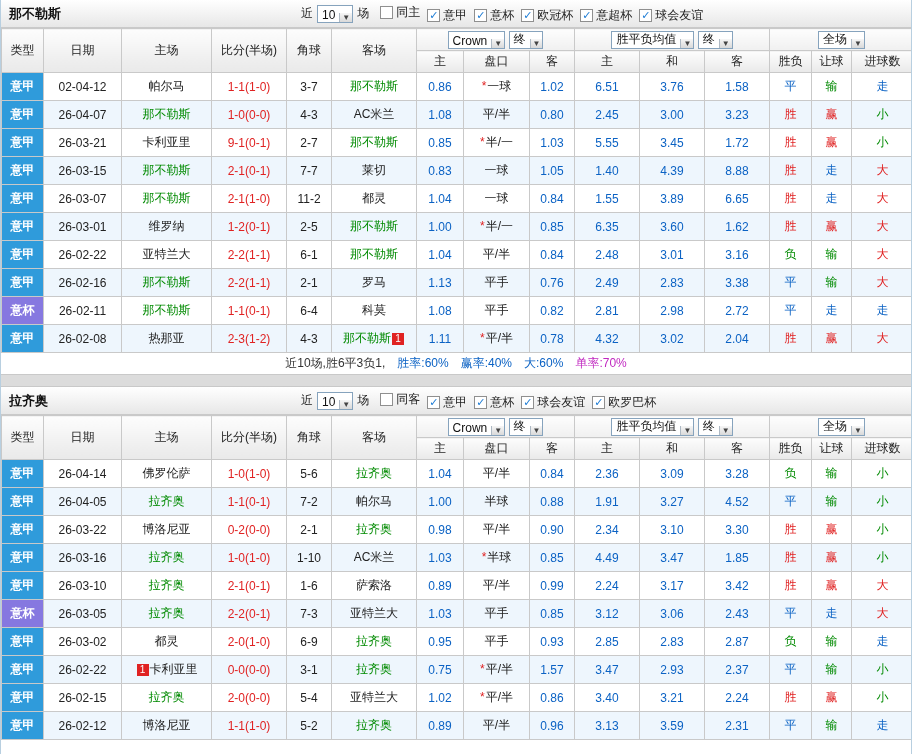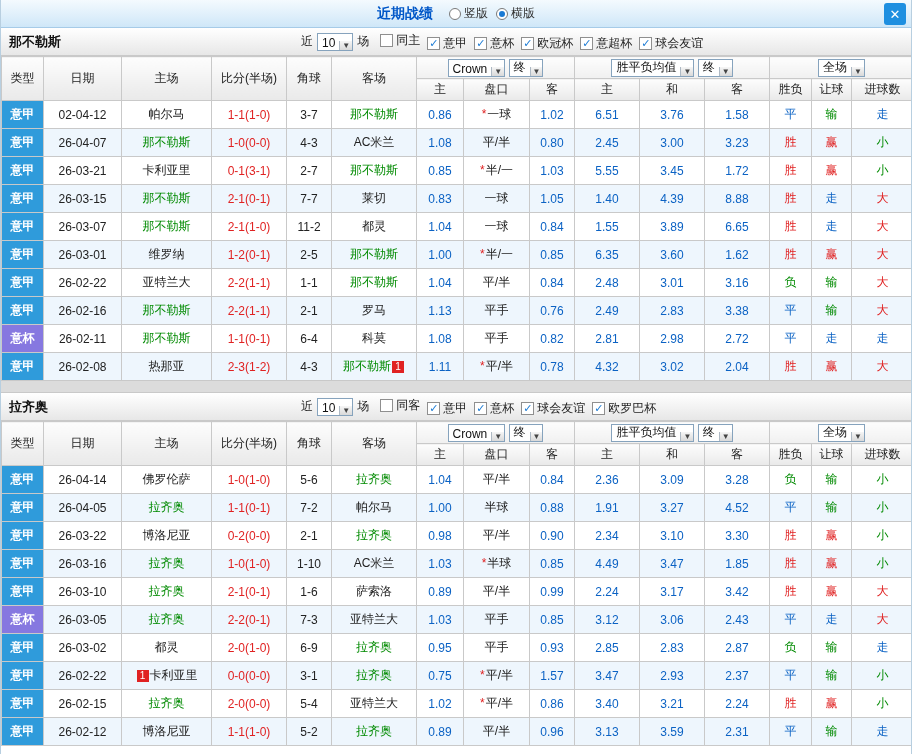--- a/index.html
+++ b/index.html
@@ -58,30 +58,20 @@
   .sum-stat.blue { color:#0b62c4; }
   .sum-stat.purple { color:#c028c0; }
 
   .gap { height:12px; background:#dcdcdc; border-bottom:1px solid #c9c9c9; }
 </style>
 </head>
 <body>
 
 <div class="window">
 
-  <div class="titlebar">
-    <span class="title">近期战绩</span>
-    <span class="radio-group">
-      <span class="radio"></span>
-      <span>竖版</span>
-      <span class="radio selected"></span>
-      <span>横版</span>
-    </span>
-    <span class="close-btn">✕</span>
-  </div>
 
   <div class="section">
     <div class="team-header">
       <span class="team-name">那不勒斯</span>
       <div class="filter-controls">
         <span>近</span>
         <span class="sel">
             <span class="lbl">10</span>
             <span class="arr">▼</span>
           </span>
@@ -205,21 +195,21 @@
             <td class="odds">3.00</td>
             <td class="odds">3.23</td>
             <td class="t-red">胜</td>
             <td class="t-red">赢</td>
             <td class="t-green">小</td>
           </tr>
           <tr>
             <td class="type league">意甲</td>
             <td class="date">26-03-21</td>
             <td class="team"><span>卡利亚里</span></td>
-            <td class="score">0-1(3-1)</td>
+            <td class="score">9-1(0-1)</td>
             <td class="corner">2-7</td>
             <td class="team"><span class="team-green">那不勒斯</span></td>
             <td class="odds">0.85</td>
             <td class="handicap"><span class="star">*</span><span>半/一</span></td>
             <td class="odds">1.03</td>
             <td class="odds">5.55</td>
             <td class="odds">3.45</td>
             <td class="odds">1.72</td>
             <td class="t-red">胜</td>
             <td class="t-red">赢</td>
@@ -274,21 +264,21 @@
             <td class="odds">1.62</td>
             <td class="t-red">胜</td>
             <td class="t-red">赢</td>
             <td class="t-red">大</td>
           </tr>
           <tr>
             <td class="type league">意甲</td>
             <td class="date">26-02-22</td>
             <td class="team"><span>亚特兰大</span></td>
             <td class="score">2-2(1-1)</td>
-            <td class="corner">1-1</td>
+            <td class="corner">6-1</td>
             <td class="team"><span class="team-green">那不勒斯</span></td>
             <td class="odds">1.04</td>
             <td class="handicap"><span>平/半</span></td>
             <td class="odds">0.84</td>
             <td class="odds">2.48</td>
             <td class="odds">3.01</td>
             <td class="odds">3.16</td>
             <td class="t-green">负</td>
             <td class="t-green">输</td>
             <td class="t-red">大</td>
@@ -339,20 +329,27 @@
             <td class="odds">0.78</td>
             <td class="odds">4.32</td>
             <td class="odds">3.02</td>
             <td class="odds">2.04</td>
             <td class="t-red">胜</td>
             <td class="t-red">赢</td>
             <td class="t-red">大</td>
           </tr>
         </tbody>
     </table>
+    <div class="summary">
+        <span class="sum-prefix">近10场,胜6平3负1,</span>
+        <span class="sum-stat blue">胜率:60%</span>
+        <span class="sum-stat blue">赢率:40%</span>
+        <span class="sum-stat blue">大:60%</span>
+        <span class="sum-stat purple">单率:70%</span>
+      </div>
   </div>
 
   <div class="gap"></div>
 
   <div class="section">
     <div class="team-header">
       <span class="team-name">拉齐奥</span>
       <div class="filter-controls">
         <span>近</span>
         <span class="sel">

